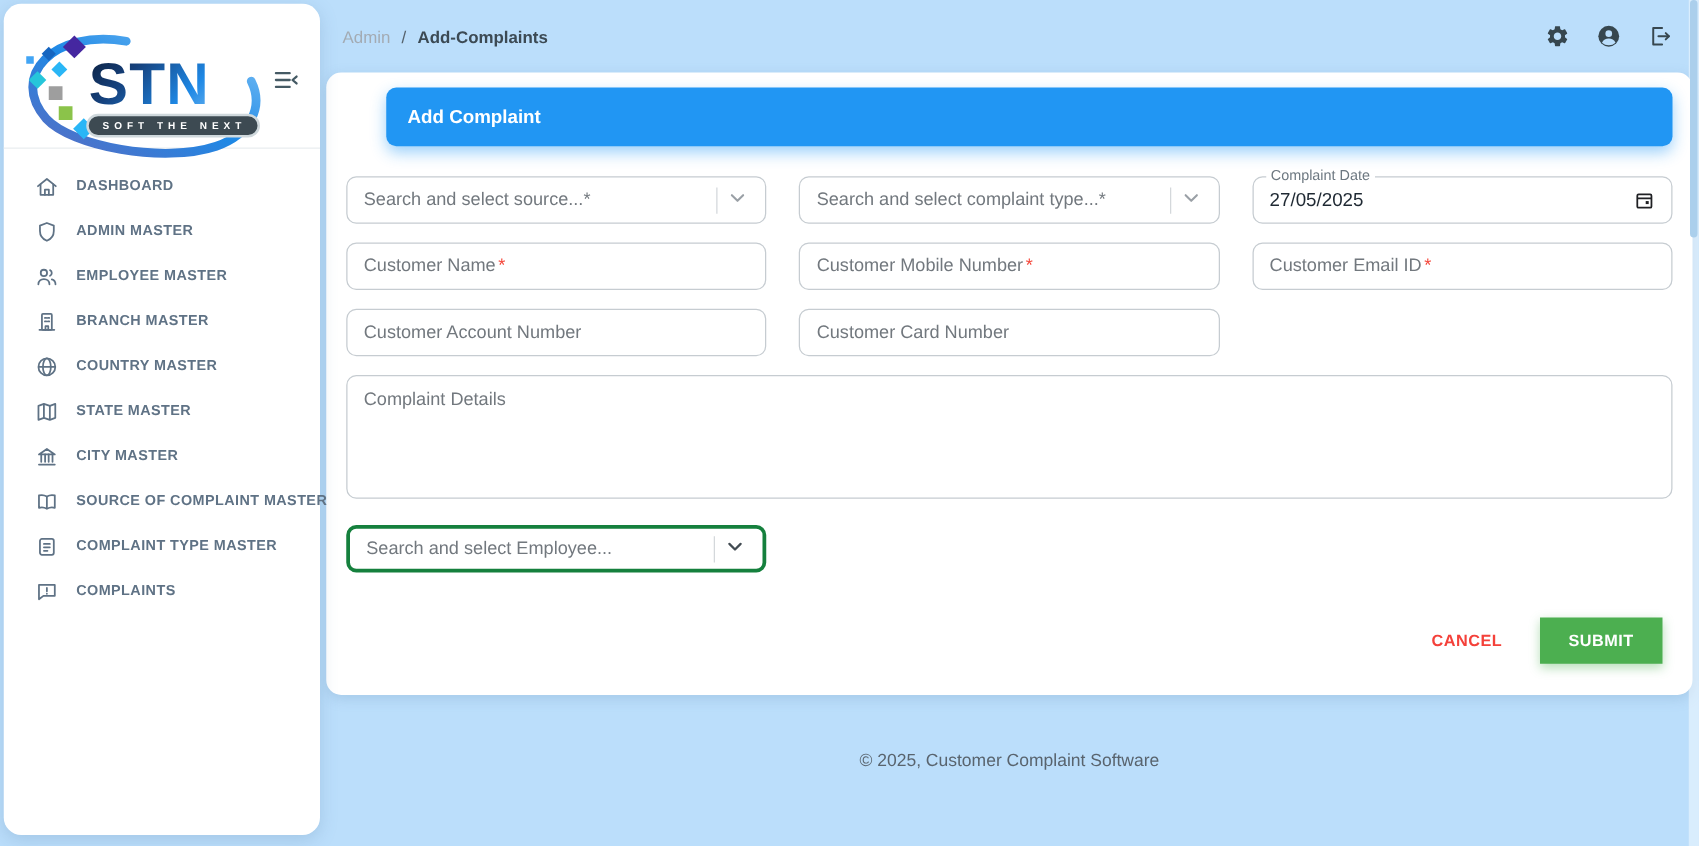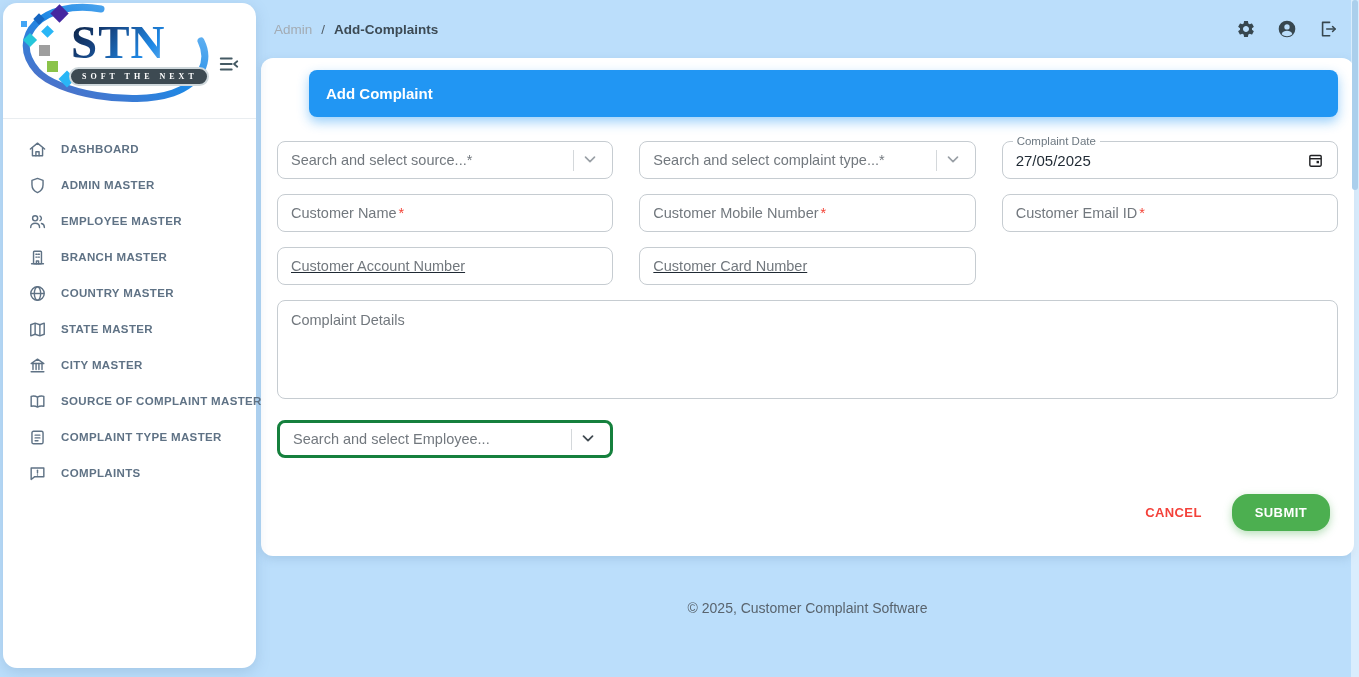--- a/index.html
+++ b/index.html
@@ -15,21 +15,21 @@
   
   .sidebar {
     width:253px; height:665px; margin:3px 0 0 3px;
     background:#ffffff; border-radius:14px;
     box-shadow:0 4px 14px rgba(90,130,170,.25);
     flex:none; position:relative; z-index:2;
   }
   .logo-area {
     height:116px; position:relative; border-bottom:1px solid #e9edf0;
   }
-  .logo { position:absolute; left:10px; top:0; width:200px; height:100px;font-family:Liberation Serif, serif; }
+  .logo { position:absolute; left:10px; top:24px; width:200px; height:100px; }
   .logo svg { position:absolute; left:0; top:0; }
   .logo-stn {
     position:absolute; left:58px; top:12px;
     font-size:47px; font-weight:800; letter-spacing:1px;
     background:linear-gradient(135deg,#0c2140 5%,#16427e 35%,#1e88e5 75%,#6ab4f0);
     -webkit-background-clip:text; background-clip:text; color:transparent;
   }
   .logo-pill {
     position:absolute; left:56px; top:64px;
     background:#3d4a52; border:2px solid #cfd8dc; border-radius:12px;
@@ -91,42 +91,42 @@
   .select-right { display:flex; align-items:center; gap:7px; }
   .vdiv { width:1px; height:21px; background:#d4d8db; }
   .date-field { cursor:pointer; }
   .date-field .float-label {
     position:absolute; top:-7px; left:10px; background:#fff; padding:0 4px;
     font-size:11.5px; color:#6d7881;
   }
   .date-value { color:#1f2933; font-size:15px; }
   .date-field .cal { margin-left:auto; display:flex; cursor:pointer; }
   input.field, textarea.field-area { outline:none; font-family:"Liberation Sans",sans-serif; width:100%; }
-  input.field { font-size:14.5px; color:#1f2933;text-decoration:underline; }
+  input.field { font-size:14.5px; color:#1f2933; }
   input.field::placeholder { color:#72787e; opacity:1; }
   .field-area {
     grid-column:1 / -1; height:99px; resize:none;
     background:#fff; border:1px solid #c6ccd1; border-radius:8px;
     padding:11px 13px; font-size:14.5px; color:#1f2933;
   }
   .field-area::placeholder { color:#72787e; opacity:1; }
   .employee { border:3px solid #15803d; margin-top:6px; }
 
   .btn-row {
     display:flex; align-items:center; justify-content:flex-end;
     gap:30px; margin-top:36px; padding-right:8px;
   }
   .cancel-btn {
     background:none; border:none; color:#f4413a; font-weight:700;
     font-size:13px; letter-spacing:.4px; cursor:pointer;
     font-family:"Liberation Sans",sans-serif;
   }
   .submit-btn {
     background:#4caf50; border:none; color:#ffffff; font-weight:700;
-    font-size:13px; letter-spacing:.4px; border-radius:16px;
+    font-size:13px; letter-spacing:.4px; border-radius:0;
     padding:11px 23px; cursor:pointer; box-shadow:0 3px 8px rgba(76,175,80,.4);
     font-family:"Liberation Sans",sans-serif;
   }
   .footer {
     text-align:center; margin-top:44px; font-size:14px; color:#59646e;
   }
 
   
   .scrollbar {
     position:absolute; right:0; top:0; width:8px; height:677px;

